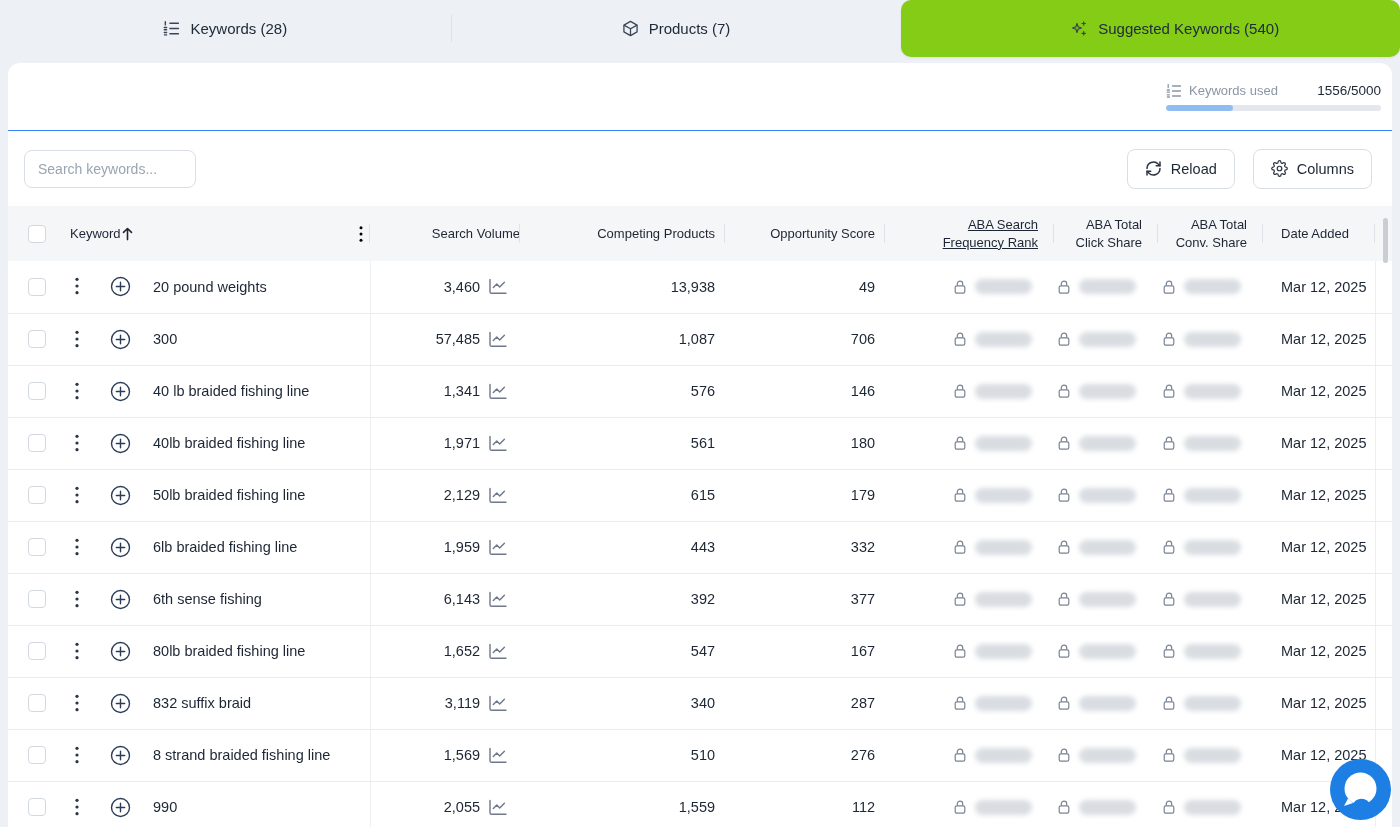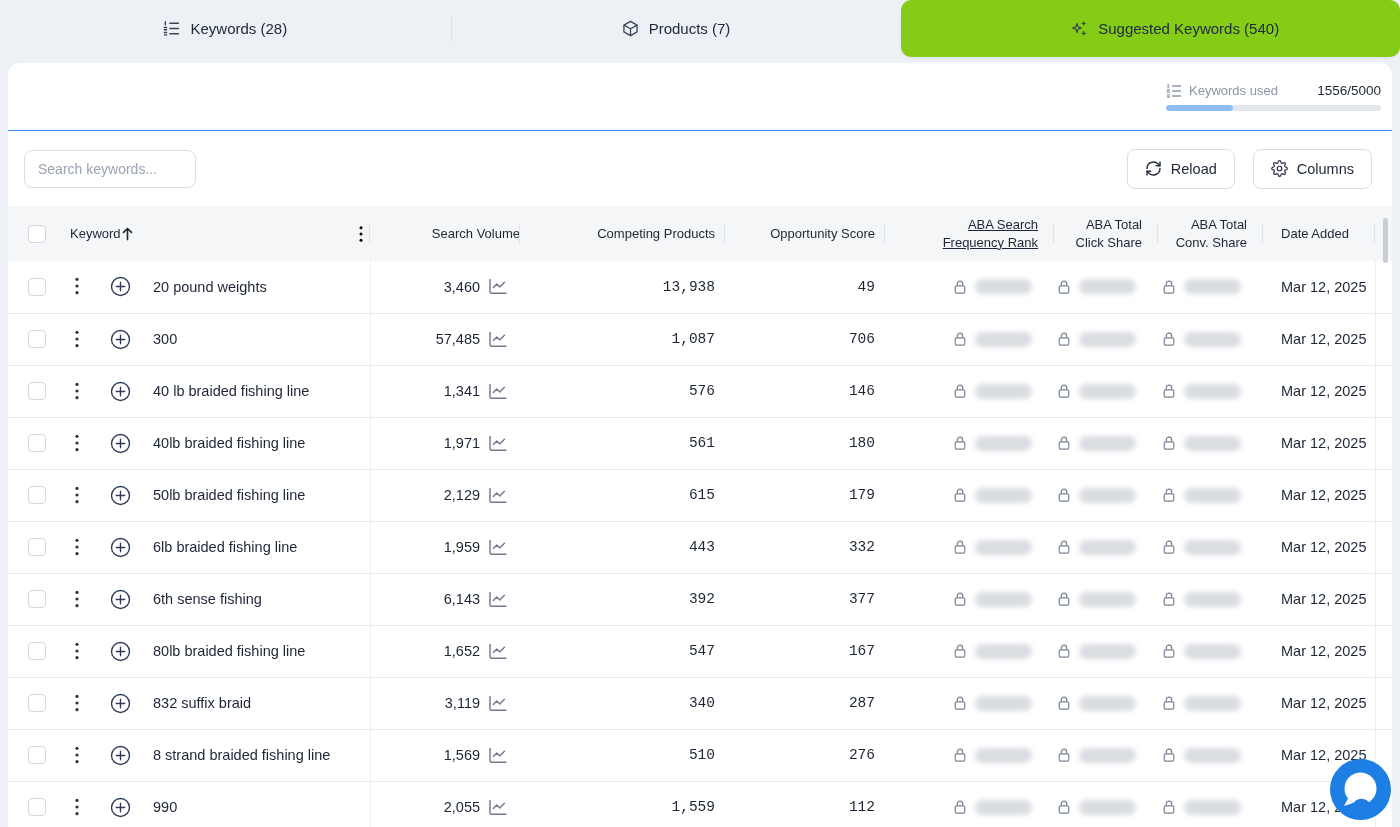--- a/index.html
+++ b/index.html
@@ -67,21 +67,21 @@
         background:#fff; cursor:pointer; }
   thead .cb { margin-left:20px; }
   .menu-cell { text-align:center; }
   .menu-cell span { display:inline-flex; cursor:pointer; padding:2px; }
   .kw-cell { border-right:1px solid #eceef2; padding-left:10px; }
   .kw-flex { display:flex; align-items:center; gap:22px; }
   .plus { display:inline-flex; cursor:pointer; }
   .vol-cell { }
   .vol-flex { display:flex; align-items:center; justify-content:flex-end; gap:8px; padding-right:12px; }
   .chart-ic { display:inline-flex; cursor:pointer; }
-  .num-cell { text-align:right; padding-right:10px;font-family:Liberation Mono, monospace; }
+  .num-cell { text-align:right; padding-right:10px; }
   .aba-cell { }
   .locked { display:flex; align-items:center; justify-content:flex-end; gap:8px;
             padding-right:22px; cursor:pointer; }
   .pill { width:57px; height:15px; border-radius:8px; background:#d9dce1; filter:blur(2.5px); }
   .date-cell { padding-left:18px; border-right:1px solid #eceef2; }
   .gutter-cell { }
 
   .scroll-thumb { position:absolute; right:4px; top:12px; width:5px; height:45px;
                   background:#c9ced5; border-radius:3px; cursor:pointer; }
 

